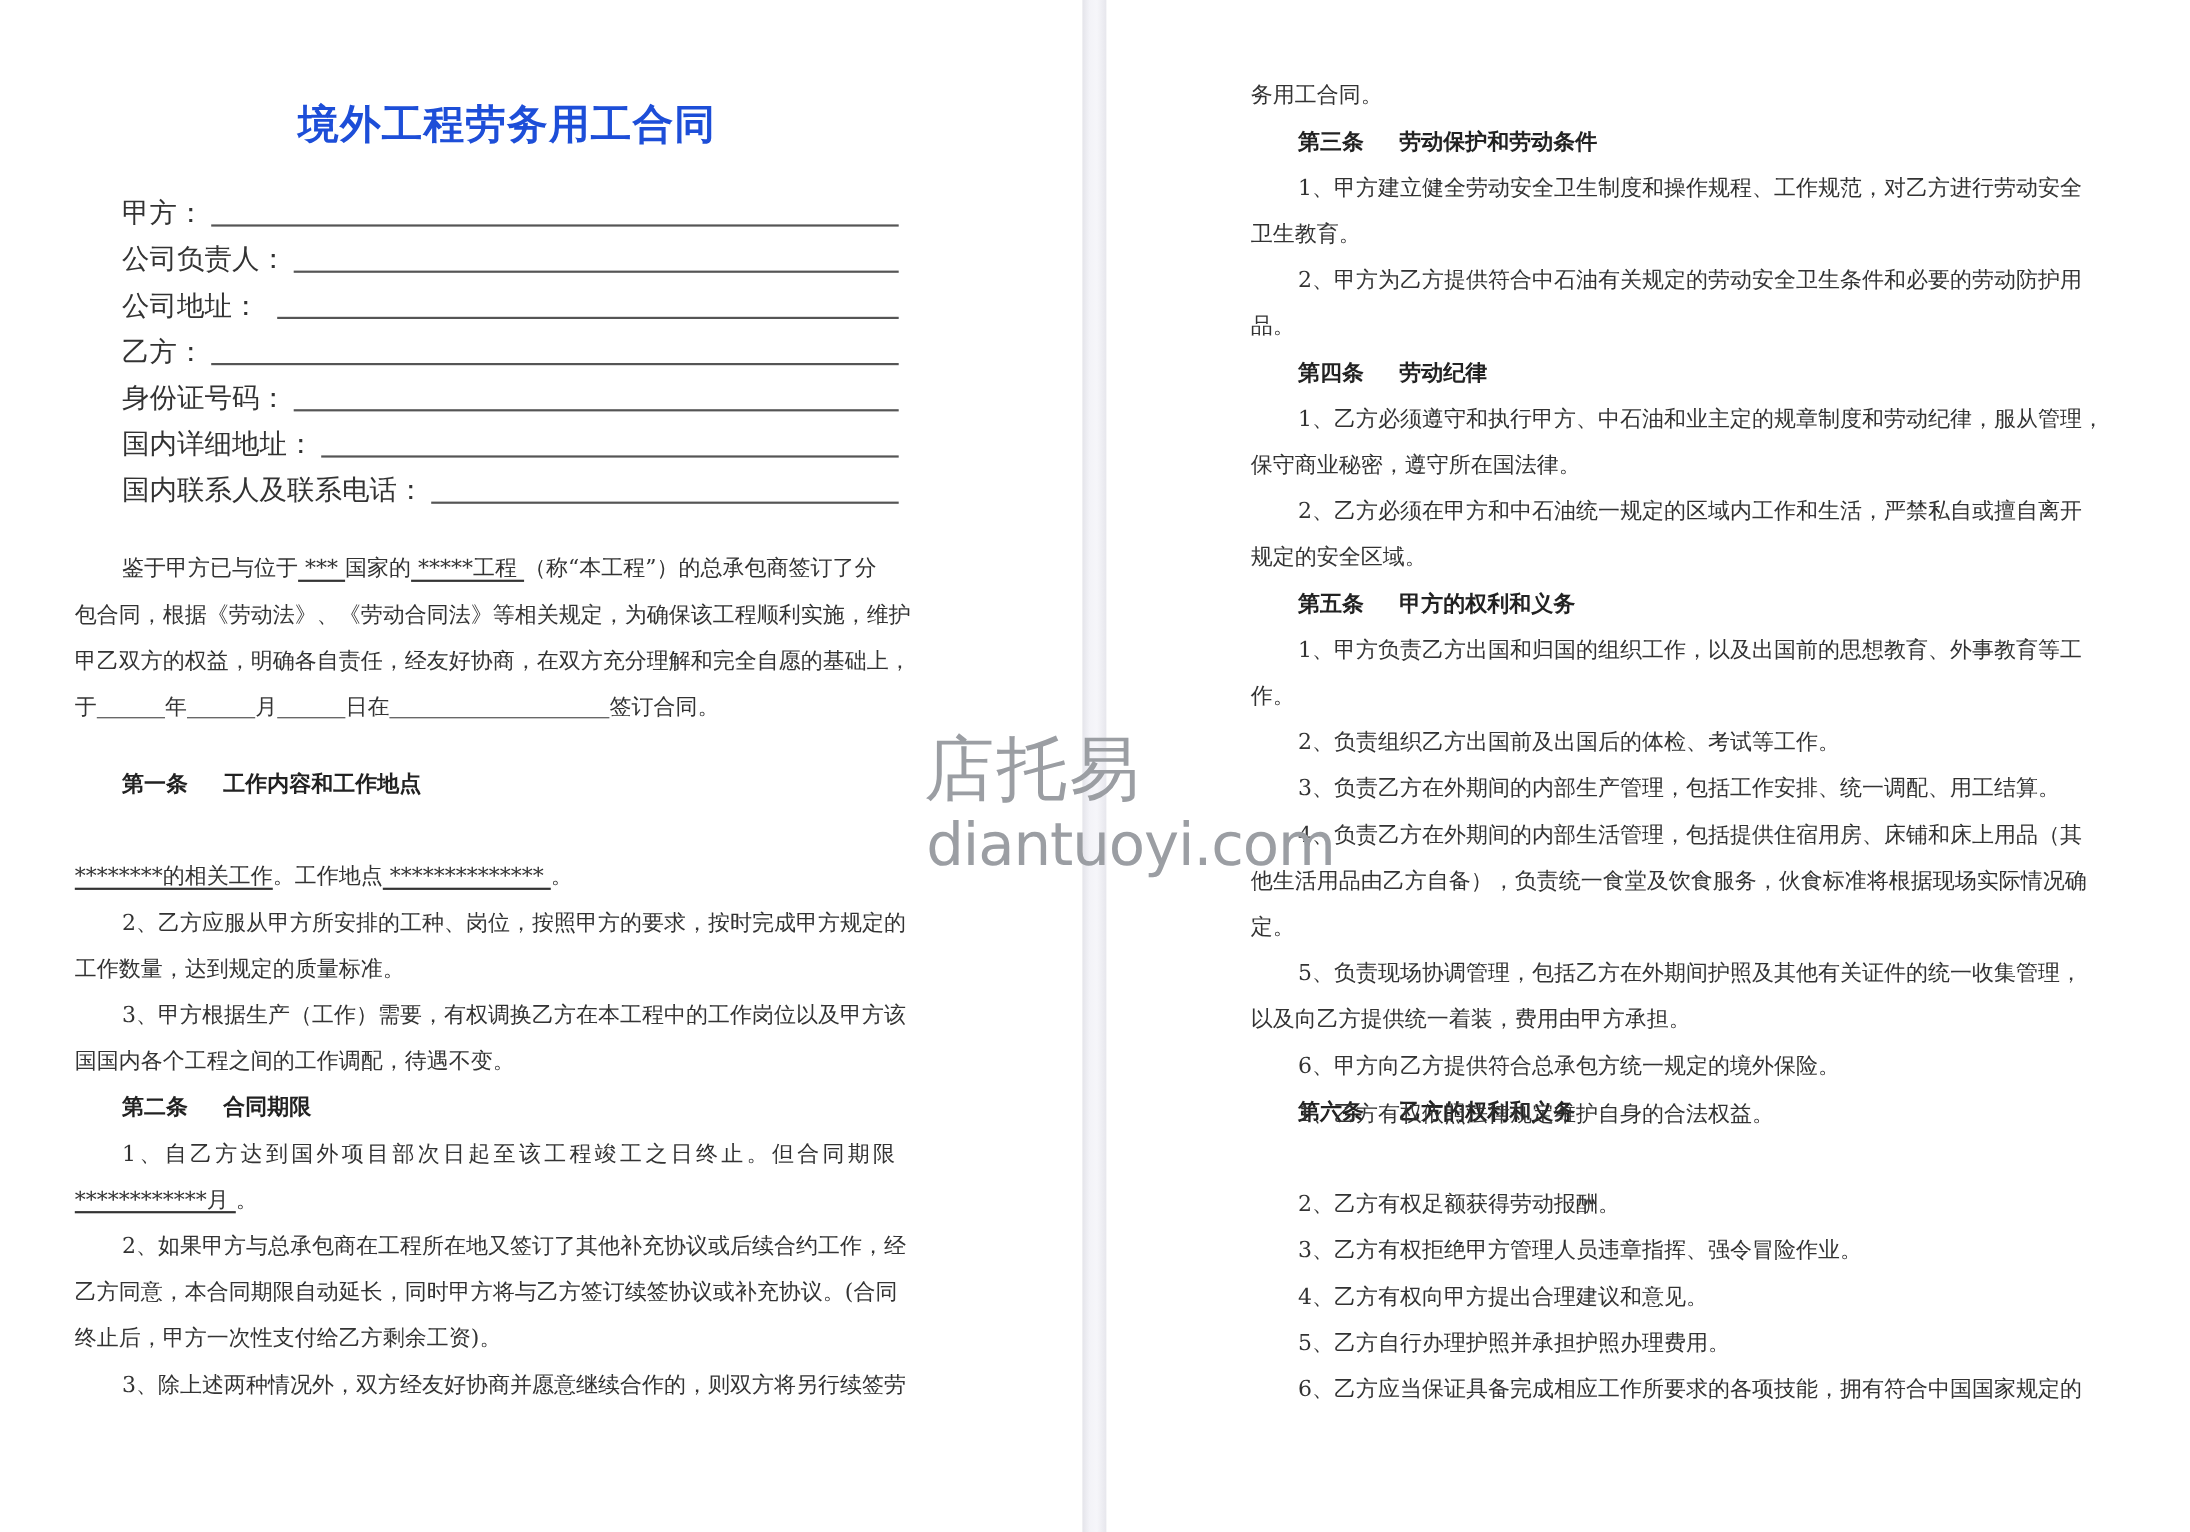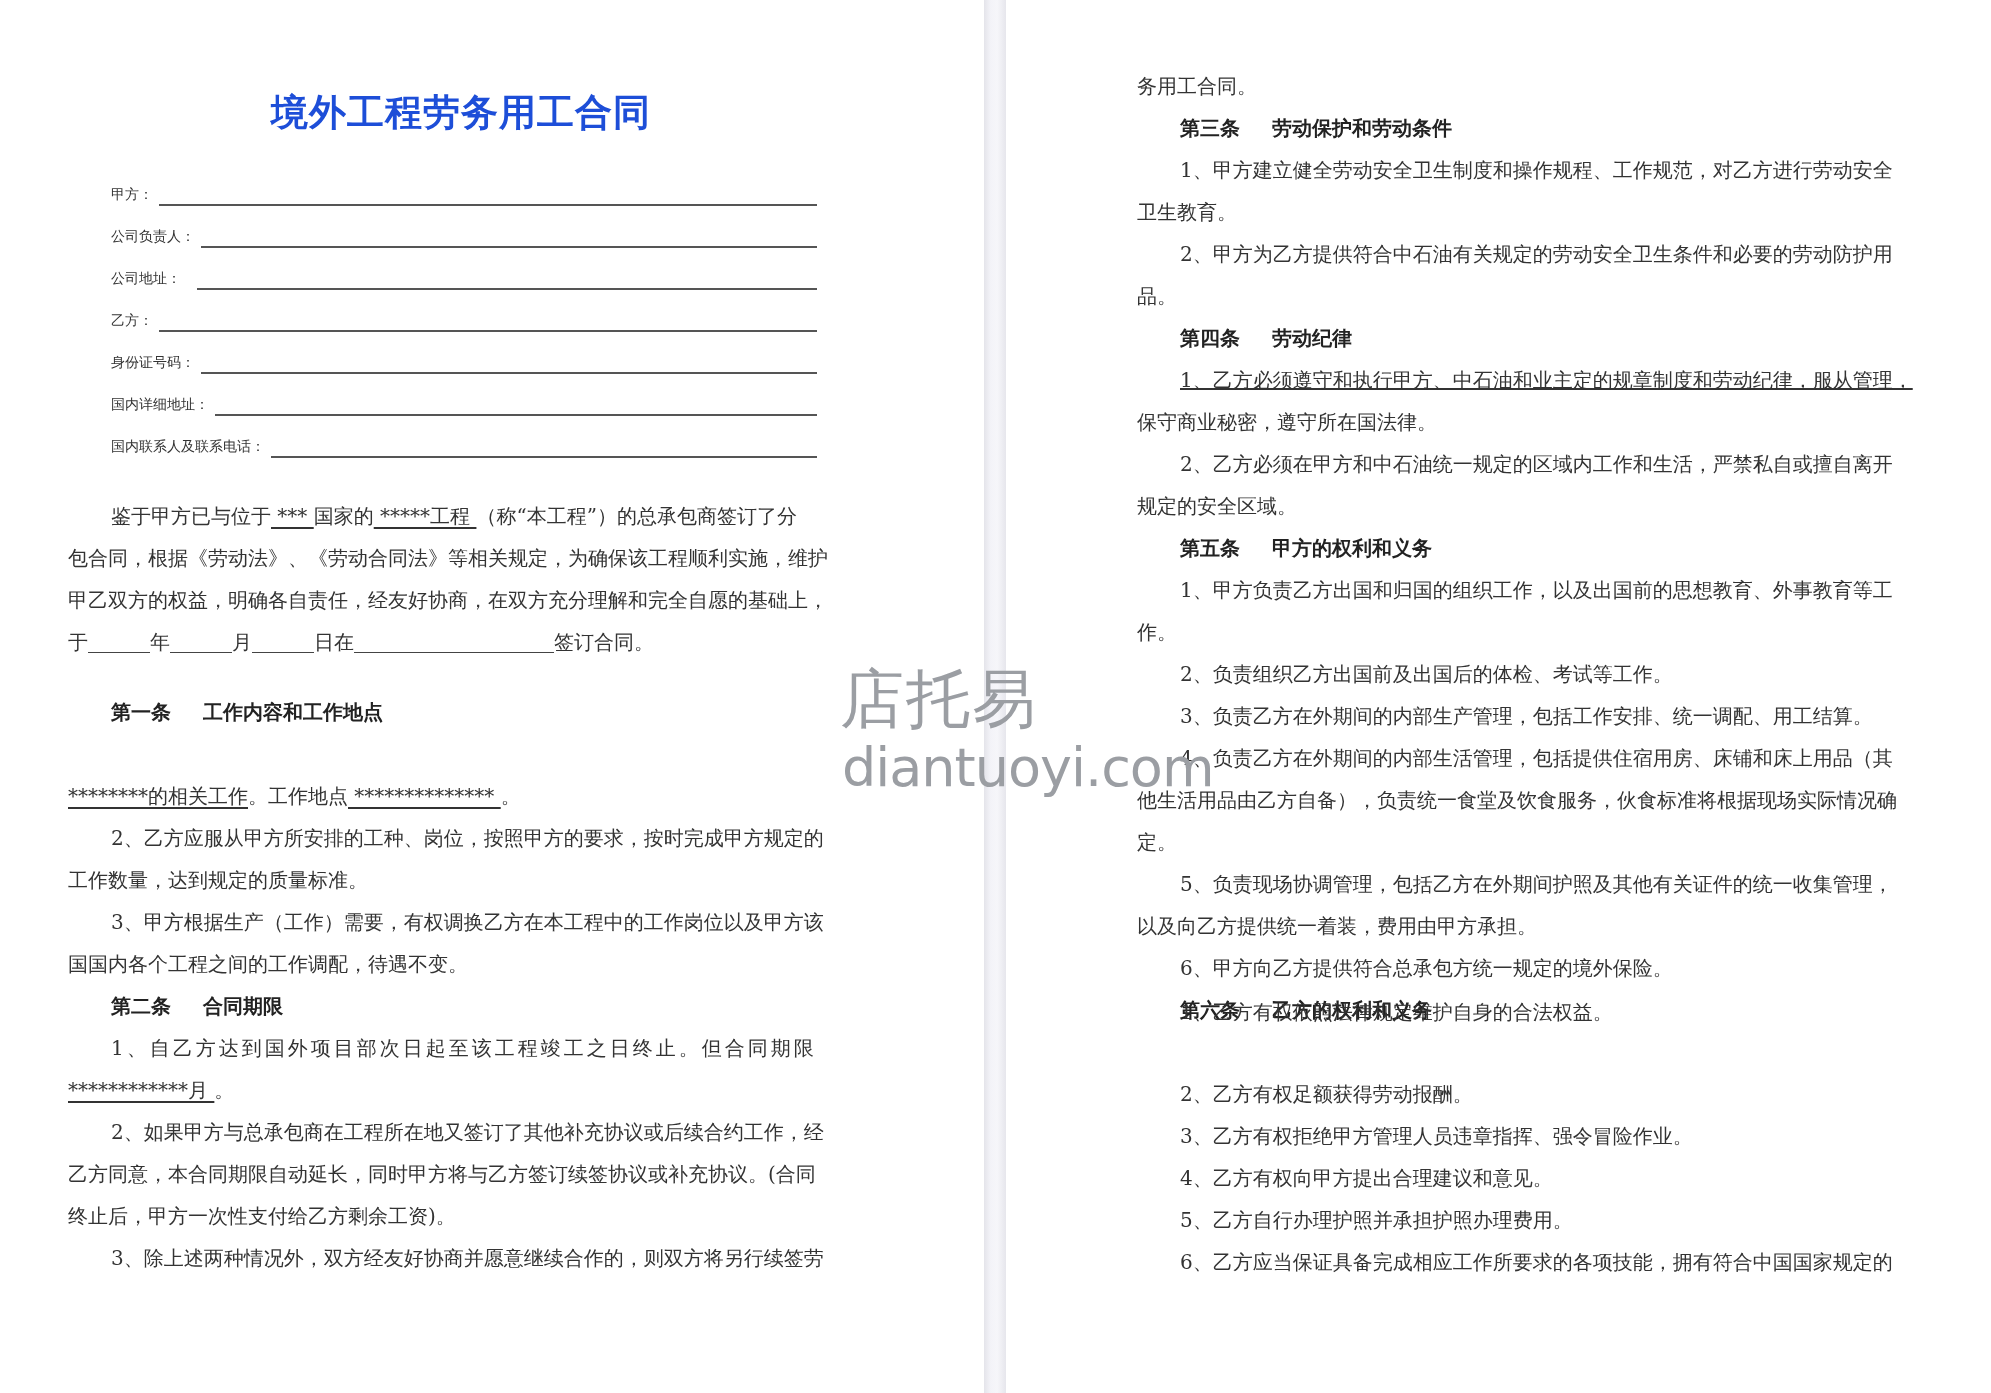--- a/index.html
+++ b/index.html
@@ -15,21 +15,21 @@
   #gutter {
     position:absolute; left:984px; top:0; width:22px; height:1393px;
     background:linear-gradient(to right,#e4e4ea 0%,#f3f3f8 30%,#f6f6fa 60%,#e6e6ec 100%);
   }
   .title {
     position:absolute; left:0; width:922px; top:88px; text-align:center;
     font-size:37px; letter-spacing:1px; color:#1d4ed8; font-weight:bold;
     font-family:"DejaVu Serif","Liberation Serif",serif;
   }
   .form-row { position:absolute; left:111px; width:706px; height:30px; display:flex; align-items:flex-end; }
-  .form-label { font-size:14px; white-space:nowrap; line-height:24px; color:#333; }
+  .form-label { font-size:25px; white-space:nowrap; line-height:24px; color:#333; }
   .form-line { flex:1; border-bottom:2px solid #555; height:22px; margin-left:6px; }
   .line {
     position:absolute; font-size:20px; line-height:28px; white-space:nowrap; color:#333;
   }
   .heading { font-weight:bold; color:#222; font-size:20px; }
   .heading .gap { display:inline-block; width:32px; }
   .u { text-decoration:underline; text-underline-offset:4px; }
   .blank { display:inline-block; border-bottom:1.5px solid #444; height:20px; vertical-align:-4px; }
   .watermark {
     position:absolute; color:#9b9ea3; font-family:"DejaVu Sans","Liberation Sans",sans-serif;
@@ -115,21 +115,21 @@
     <span>第三条</span><span class="gap"></span><span>劳动保护和劳动条件</span>
   </div>
   <div class="line" style="left:174px; top:156px;">1、甲方建立健全劳动安全卫生制度和操作规程、工作规范，对乙方进行劳动安全</div>
   <div class="line" style="left:131px; top:198px;">卫生教育。</div>
   <div class="line" style="left:174px; top:240px;">2、甲方为乙方提供符合中石油有关规定的劳动安全卫生条件和必要的劳动防护用</div>
   <div class="line" style="left:131px; top:282px;">品。</div>
 
   <div class="line heading" style="left:174px; top:324px;">
     <span>第四条</span><span class="gap"></span><span>劳动纪律</span>
   </div>
-  <div class="line" style="left:174px; top:366px;text-decoration:underline;">1、乙方必须遵守和执行甲方、中石油和业主定的规章制度和劳动纪律，服从管理，</div>
+  <div class="line" style="left:174px; top:366px;">1、乙方必须遵守和执行甲方、中石油和业主定的规章制度和劳动纪律，服从管理，</div>
   <div class="line" style="left:131px; top:408px;">保守商业秘密，遵守所在国法律。</div>
   <div class="line" style="left:174px; top:450px;">2、乙方必须在甲方和中石油统一规定的区域内工作和生活，严禁私自或擅自离开</div>
   <div class="line" style="left:131px; top:492px;">规定的安全区域。</div>
 
   <div class="line heading" style="left:174px; top:534px;">
     <span>第五条</span><span class="gap"></span><span>甲方的权利和义务</span>
   </div>
   <div class="line" style="left:174px; top:576px;">1、甲方负责乙方出国和归国的组织工作，以及出国前的思想教育、外事教育等工</div>
   <div class="line" style="left:131px; top:618px;">作。</div>
   <div class="line" style="left:174px; top:660px;">2、负责组织乙方出国前及出国后的体检、考试等工作。</div>

